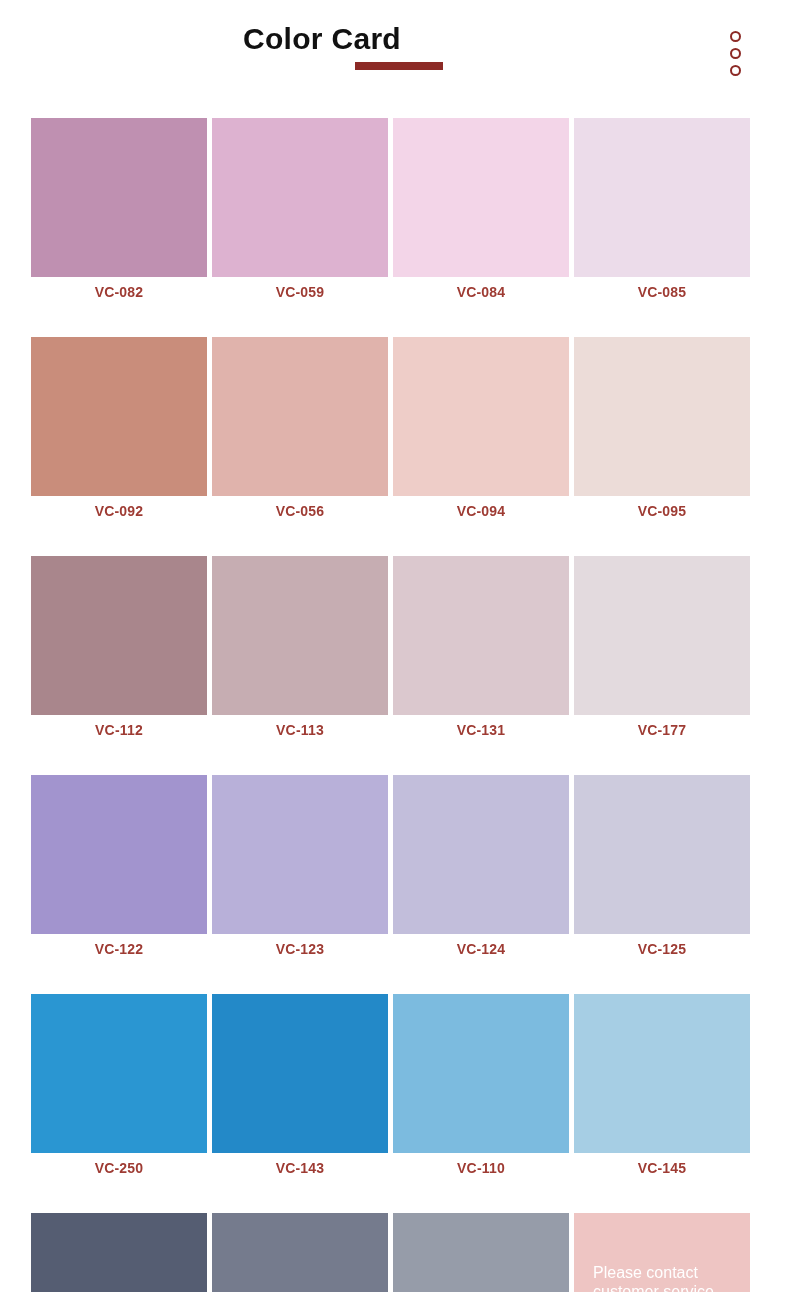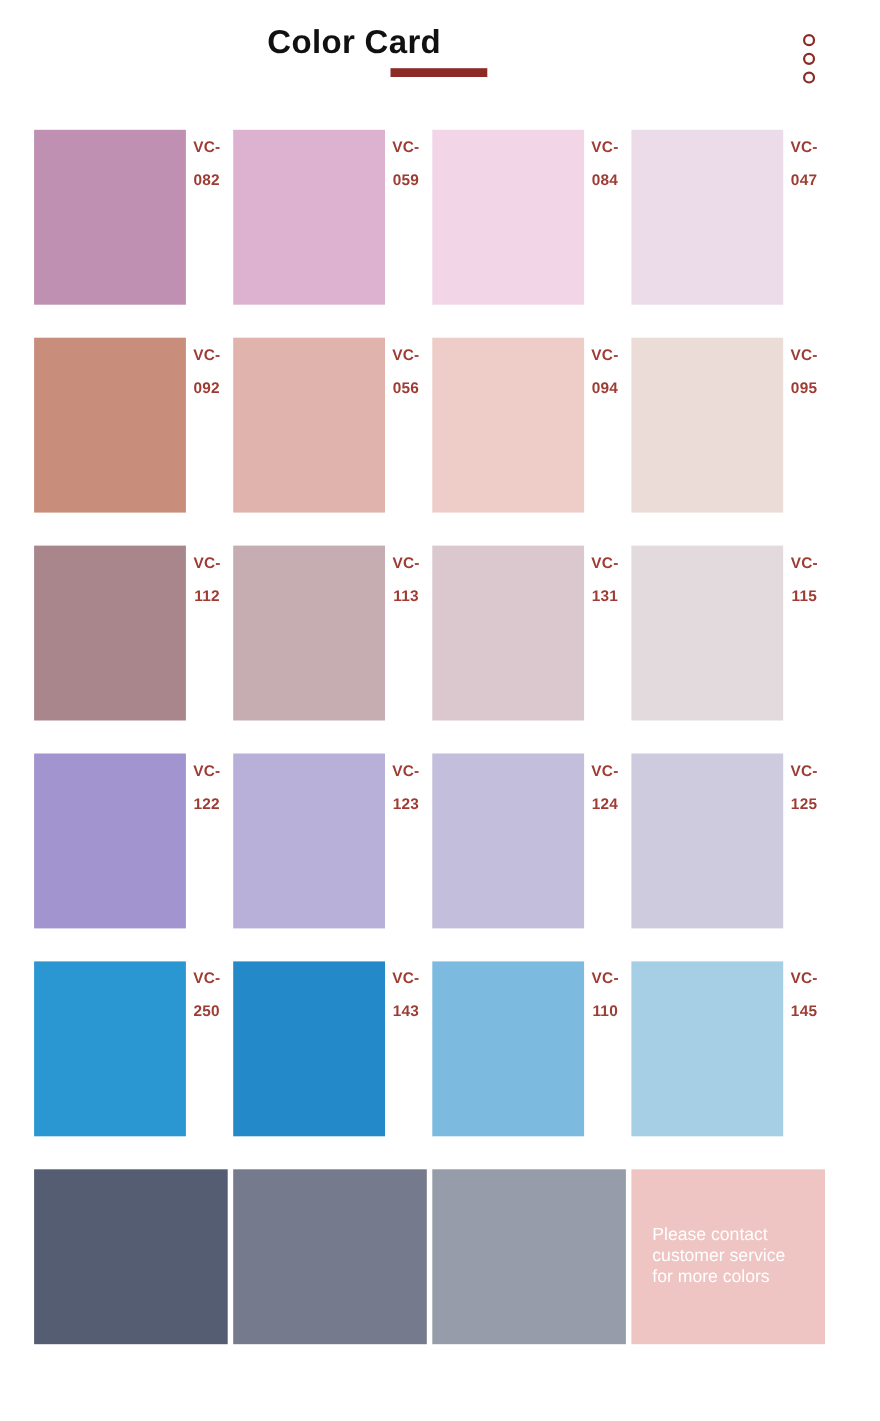--- a/index.html
+++ b/index.html
@@ -80,20 +80,21 @@
     display: flex;
     gap: 5px;
     margin-bottom: 30px;
   }
 
   .swatch-row:last-child { margin-bottom: 0; }
 
   .swatch-cell {
     width: 176px;
     display: flex;
+    flex-direction: column;
   }
 
   .swatch-chip {
     width: 176px;
     height: 159px;
     position: relative;
     overflow: hidden;
   }
 
   .swatch-label {
@@ -143,21 +144,21 @@
         <div class="swatch-cell">
           <div class="swatch-chip" style="background: rgb(221, 178, 208);"></div>
           <div class="swatch-label">VC-059</div>
         </div>
         <div class="swatch-cell">
           <div class="swatch-chip" style="background: rgb(243, 213, 232);"></div>
           <div class="swatch-label">VC-084</div>
         </div>
         <div class="swatch-cell">
           <div class="swatch-chip" style="background: rgb(236, 220, 234);"></div>
-          <div class="swatch-label">VC-047</div>
+          <div class="swatch-label">VC-085</div>
         </div>
       </div>
       <div class="swatch-row">
         <div class="swatch-cell">
           <div class="swatch-chip" style="background: rgb(201, 141, 123);"></div>
           <div class="swatch-label">VC-092</div>
         </div>
         <div class="swatch-cell">
           <div class="swatch-chip" style="background: rgb(224, 179, 172);"></div>
           <div class="swatch-label">VC-056</div>
@@ -179,21 +180,21 @@
         <div class="swatch-cell">
           <div class="swatch-chip" style="background: rgb(198, 173, 178);"></div>
           <div class="swatch-label">VC-113</div>
         </div>
         <div class="swatch-cell">
           <div class="swatch-chip" style="background: rgb(219, 200, 206);"></div>
           <div class="swatch-label">VC-131</div>
         </div>
         <div class="swatch-cell">
           <div class="swatch-chip" style="background: rgb(227, 218, 222);"></div>
-          <div class="swatch-label">VC-115</div>
+          <div class="swatch-label">VC-177</div>
         </div>
       </div>
       <div class="swatch-row">
         <div class="swatch-cell">
           <div class="swatch-chip" style="background: rgb(162, 148, 206);"></div>
           <div class="swatch-label">VC-122</div>
         </div>
         <div class="swatch-cell">
           <div class="swatch-chip" style="background: rgb(184, 176, 217);"></div>
           <div class="swatch-label">VC-123</div>

